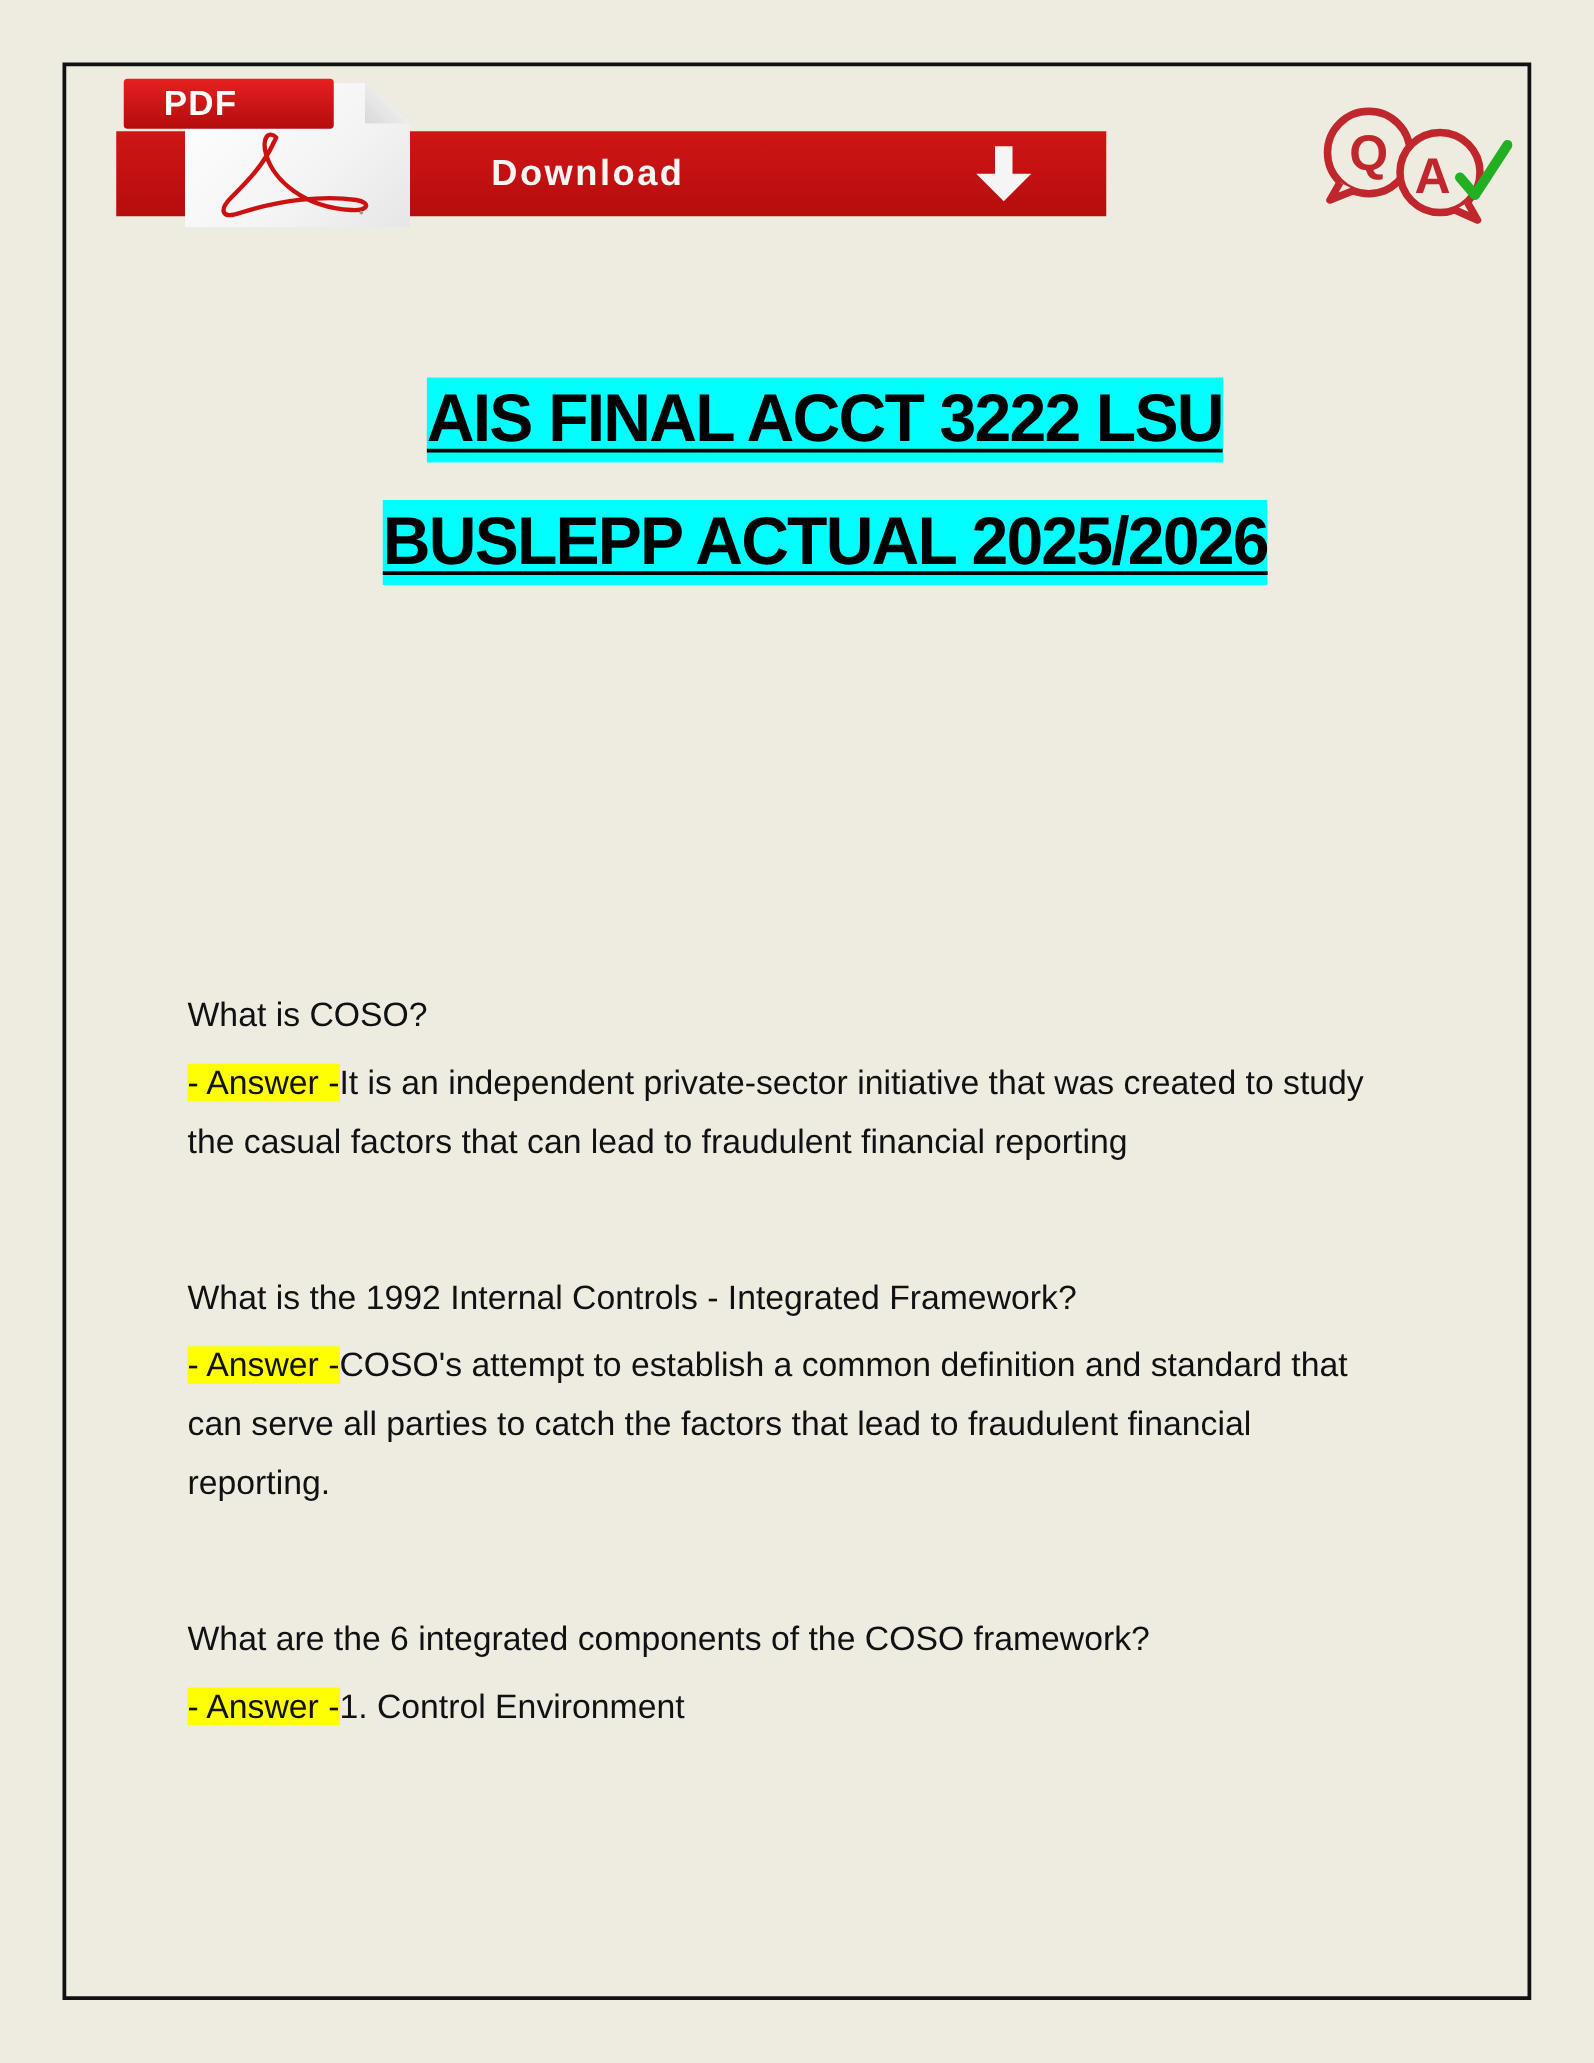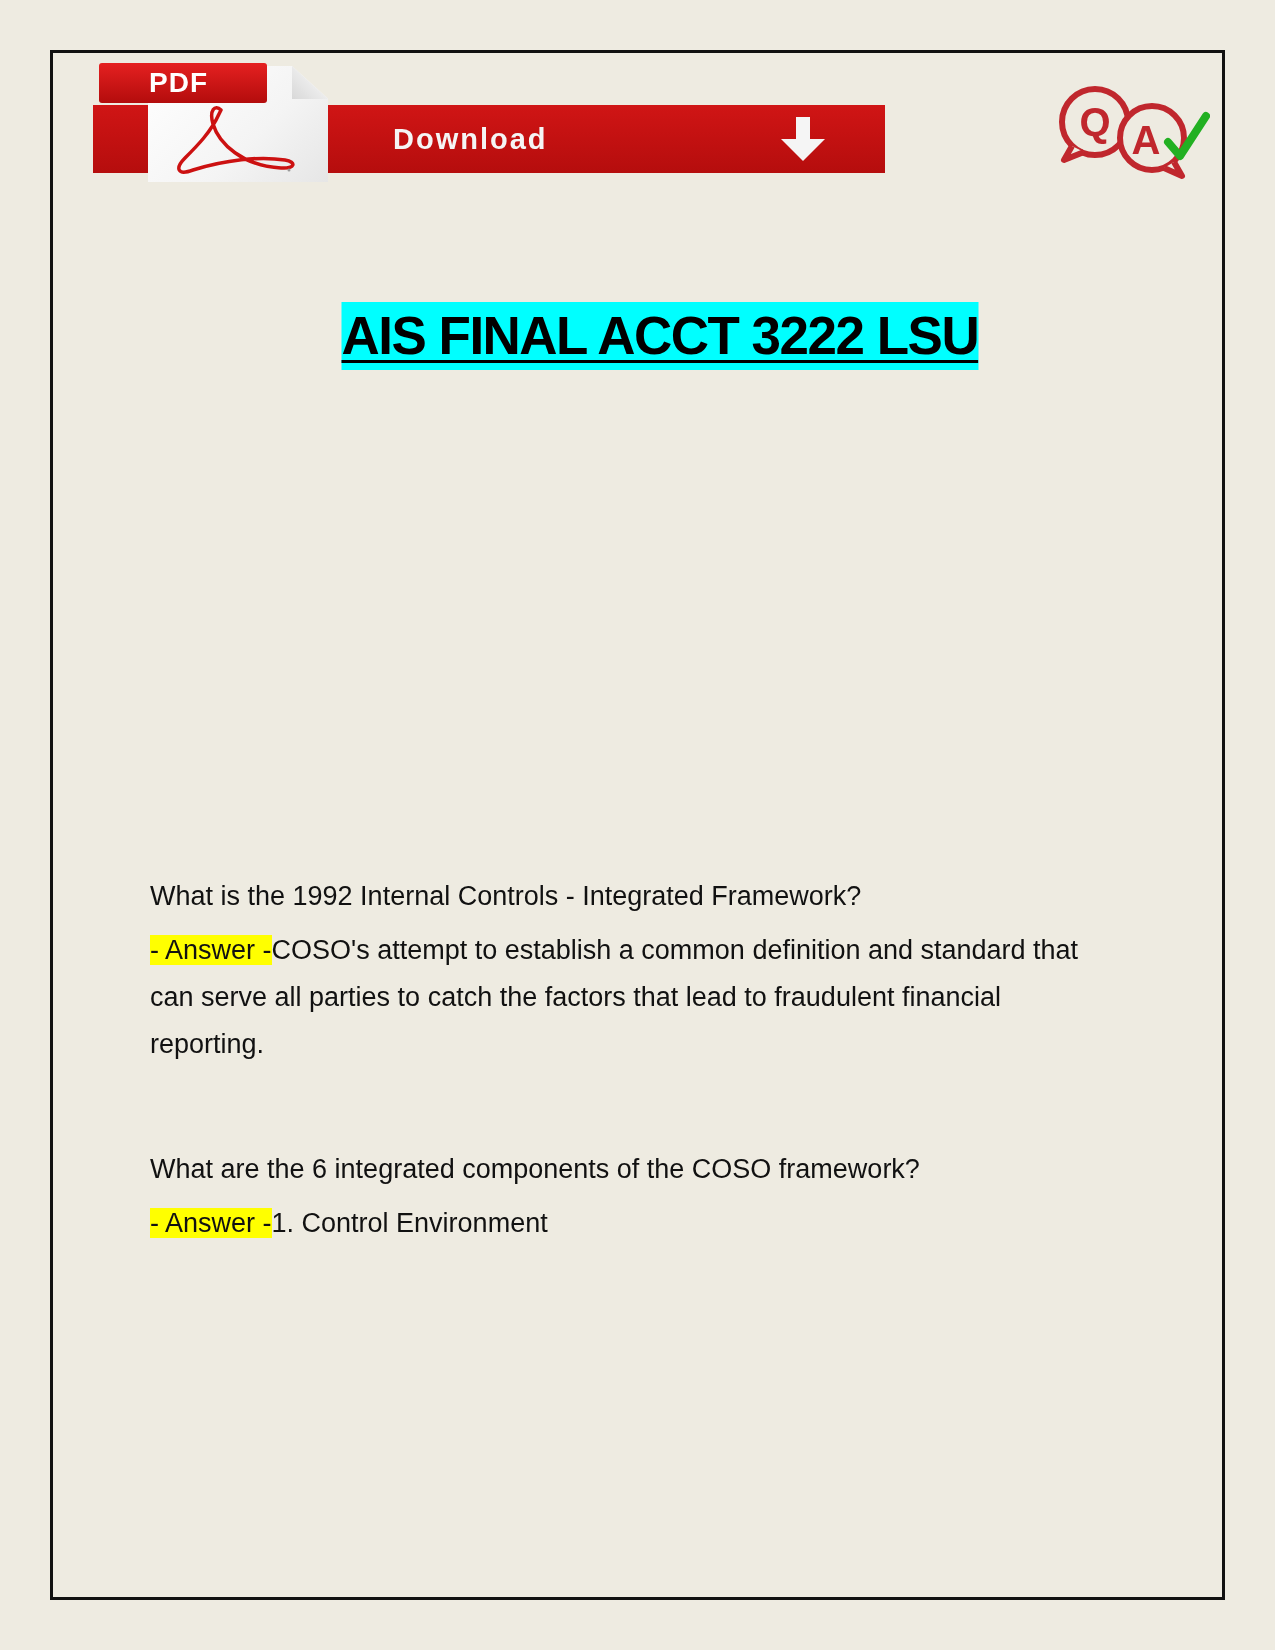--- a/index.html
+++ b/index.html
@@ -62,21 +62,21 @@
       left: 6px;
       top: 3px;
       width: 168px;
       height: 40px;
       background: linear-gradient(#e52020, #b30c0c);
       border-radius: 3px;
       color: #fff;
       font-weight: bold;
       font-size: 28px;
       line-height: 40px;
-      padding-left: 50px;
+      padding-left: 32px;
       letter-spacing: 1px;
       z-index: 3;
     }
     .acrobat-logo {
       position: absolute;
       left: 70px;
       top: 44px;
       width: 150px;
       height: 76px;
       z-index: 2;
@@ -194,23 +194,28 @@
 
   <circle cx="112" cy="58" r="32" fill="#eeebe1" stroke="#c0272d" stroke-width="6"></circle>
   <path d="M134 82 L142 96 L124 88" fill="#eeebe1" stroke="#c0272d" stroke-width="6" stroke-linejoin="round"></path>
   <text x="106" y="74" text-anchor="middle" font-family="Liberation Sans, sans-serif" font-weight="bold" font-size="40" fill="#c0272d">A</text>
 
   <path d="M128 62 L140 76 L166 36" fill="none" stroke="#22b022" stroke-width="8" stroke-linecap="round" stroke-linejoin="round"></path>
 </svg>
 
 <div class="title-block">
   <div class="title-line"><span>AIS FINAL ACCT 3222 LSU</span></div>
+  <div class="title-line"><span>BUSLEPP ACTUAL 2025/2026</span></div>
 </div>
 
 <div class="qa-list">
+  <div class="qa-item">
+    <div class="question">What is COSO?</div>
+    <div class="answer"><span class="answer-prefix">- Answer -</span><span>It is an independent private-sector initiative that was created to study the casual factors that can lead to fraudulent financial reporting</span></div>
+  </div>
   <div class="gap-1"></div>
   <div class="qa-item">
     <div class="question">What is the 1992 Internal Controls - Integrated Framework?</div>
     <div class="answer"><span class="answer-prefix">- Answer -</span><span>COSO's attempt to establish a common definition and standard that can serve all parties to catch the factors that lead to fraudulent financial reporting.</span></div>
   </div>
   <div class="gap-2"></div>
   <div class="qa-item">
     <div class="question">What are the 6 integrated components of the COSO framework?</div>
     <div class="answer"><span class="answer-prefix">- Answer -</span><span>1. Control Environment</span></div>
   </div>

